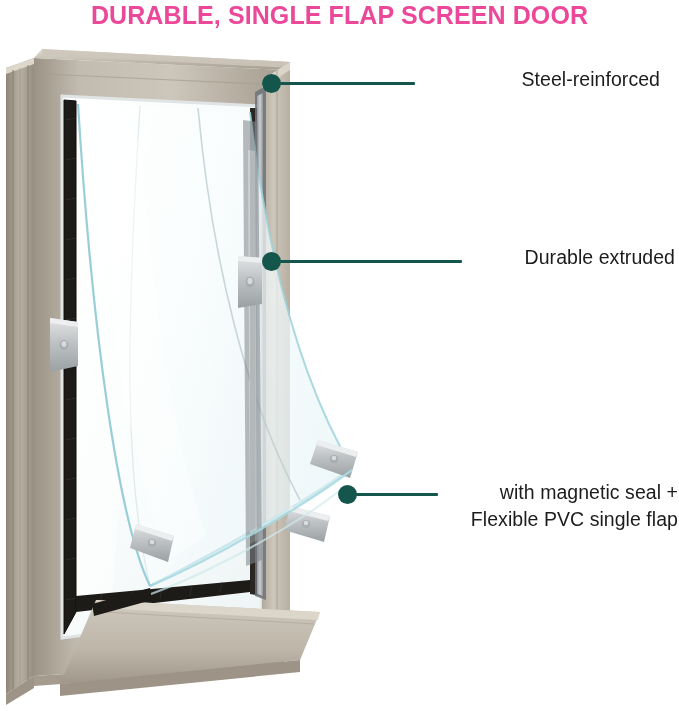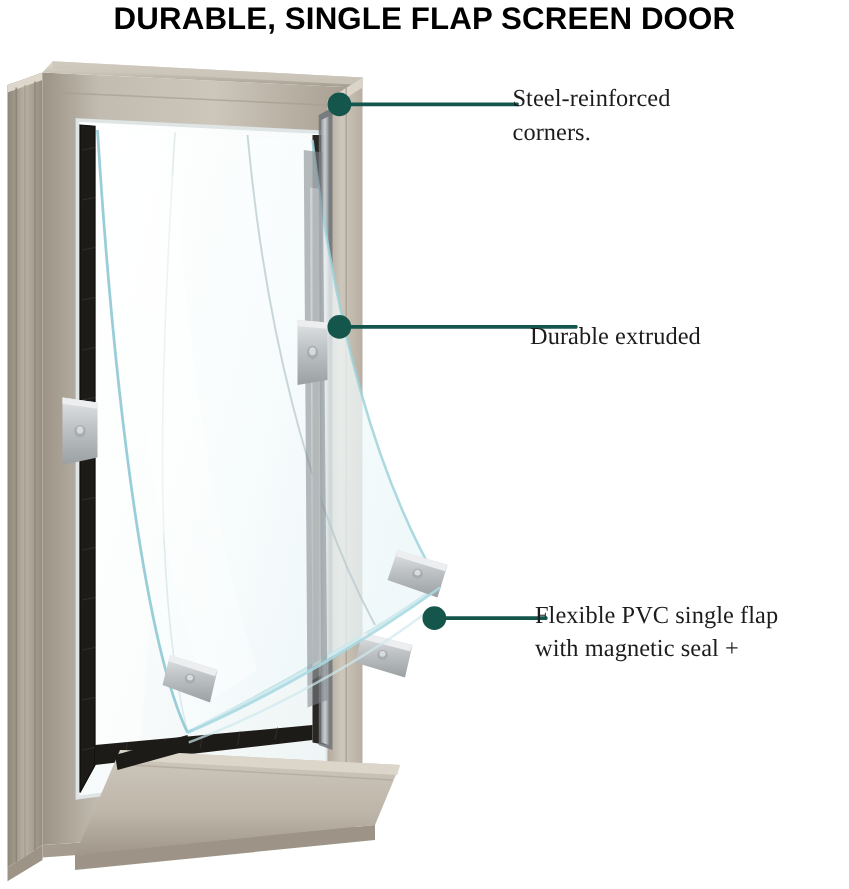--- a/index.html
+++ b/index.html
@@ -20,21 +20,21 @@
   #product-title {
     position: absolute;
     top: 0px;
     left: 0;
     width: 679px;
     text-align: center;
     font-family: "Liberation Sans", sans-serif;
     font-size: 25px;
     font-weight: 700;
     letter-spacing: 0.1px;
-    color: #000000;
+    color: #ec4899;
     line-height: 30px;
     white-space: nowrap;
   }
 
   
   #illustration {
     position: absolute;
     left: 0;
     top: 0;
     width: 400px;
@@ -43,23 +43,23 @@
   #illustration svg {
     display: block;
   }
 
   
   .callout {
     position: absolute;
   }
   .callout-text {
     position: absolute;
-    text-align: left;
+    text-align: right;
     color: #1c1c1c;
-    font-family: Liberation Serif, serif;
+    font-family: Liberation Sans, sans-serif;
     font-size: 19.5px;
     line-height: 27px;
     letter-spacing: 0.05px;
   }
   .callout-line {
     position: absolute;
     height: 3px;
     background: #14564c;
     border-radius: 1px;
   }
@@ -68,21 +68,21 @@
     width: 19px;
     height: 19px;
     border-radius: 50%;
     background: #14564c;
   }
 
   #callout-1-text { left: 410px; top: 66px; width: 250px; }
   #callout-1-line { left: 280px; top: 82px; width: 135px; }
   #callout-1-dot  { left: 262px; top: 74px; }
 
-  #callout-2-text { left: 424px; top: 244px; width: 225px; margin-top: 12px; }
+  #callout-2-text { left: 450px; top: 244px; width: 225px; }
   #callout-2-line { left: 280px; top: 260px; width: 182px; }
   #callout-2-dot  { left: 262px; top: 252px; }
 
   #callout-3-text { left: 428px; top: 479px; width: 250px; }
   #callout-3-line { left: 356px; top: 493px; width: 82px; }
   #callout-3-dot  { left: 338px; top: 485px; }
 </style>
 </head>
 <body>
 
@@ -288,32 +288,31 @@
 
     <path d="M92 604 L150 588 L152 600 L94 616 Z" fill="#1d1b18"></path>
   </svg>
 </div>
 
 <div class="callout">
   <div class="callout-dot" id="callout-1-dot"></div>
   <div class="callout-line" id="callout-1-line"></div>
   <div class="callout-text" id="callout-1-text">
     <div>Steel-reinforced</div>
-    <div>corners.</div>
   </div>
 </div>
 
 <div class="callout">
   <div class="callout-dot" id="callout-2-dot"></div>
   <div class="callout-line" id="callout-2-line"></div>
   <div class="callout-text" id="callout-2-text">
     <div>Durable extruded</div>
   </div>
 </div>
 
 <div class="callout">
   <div class="callout-dot" id="callout-3-dot"></div>
   <div class="callout-line" id="callout-3-line"></div>
   <div class="callout-text" id="callout-3-text">
+    <div>with magnetic seal +</div>
     <div>Flexible PVC single flap</div>
-    <div>with magnetic seal +</div>
   </div>
 </div>
 
 </body></html>

